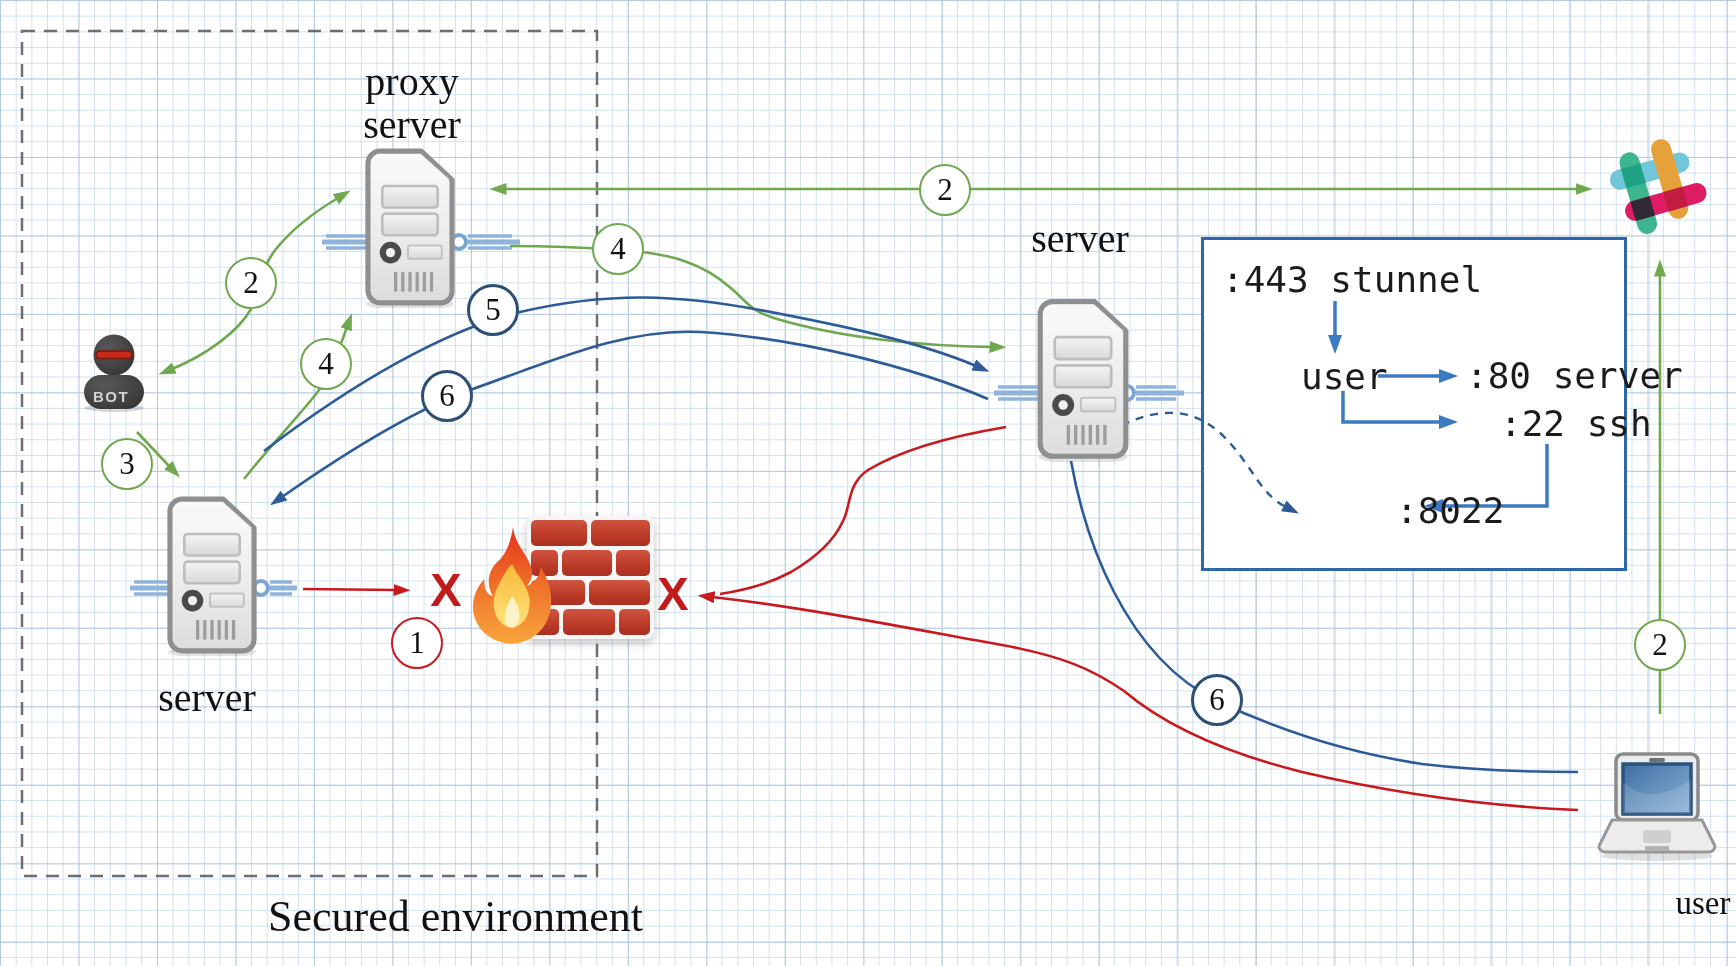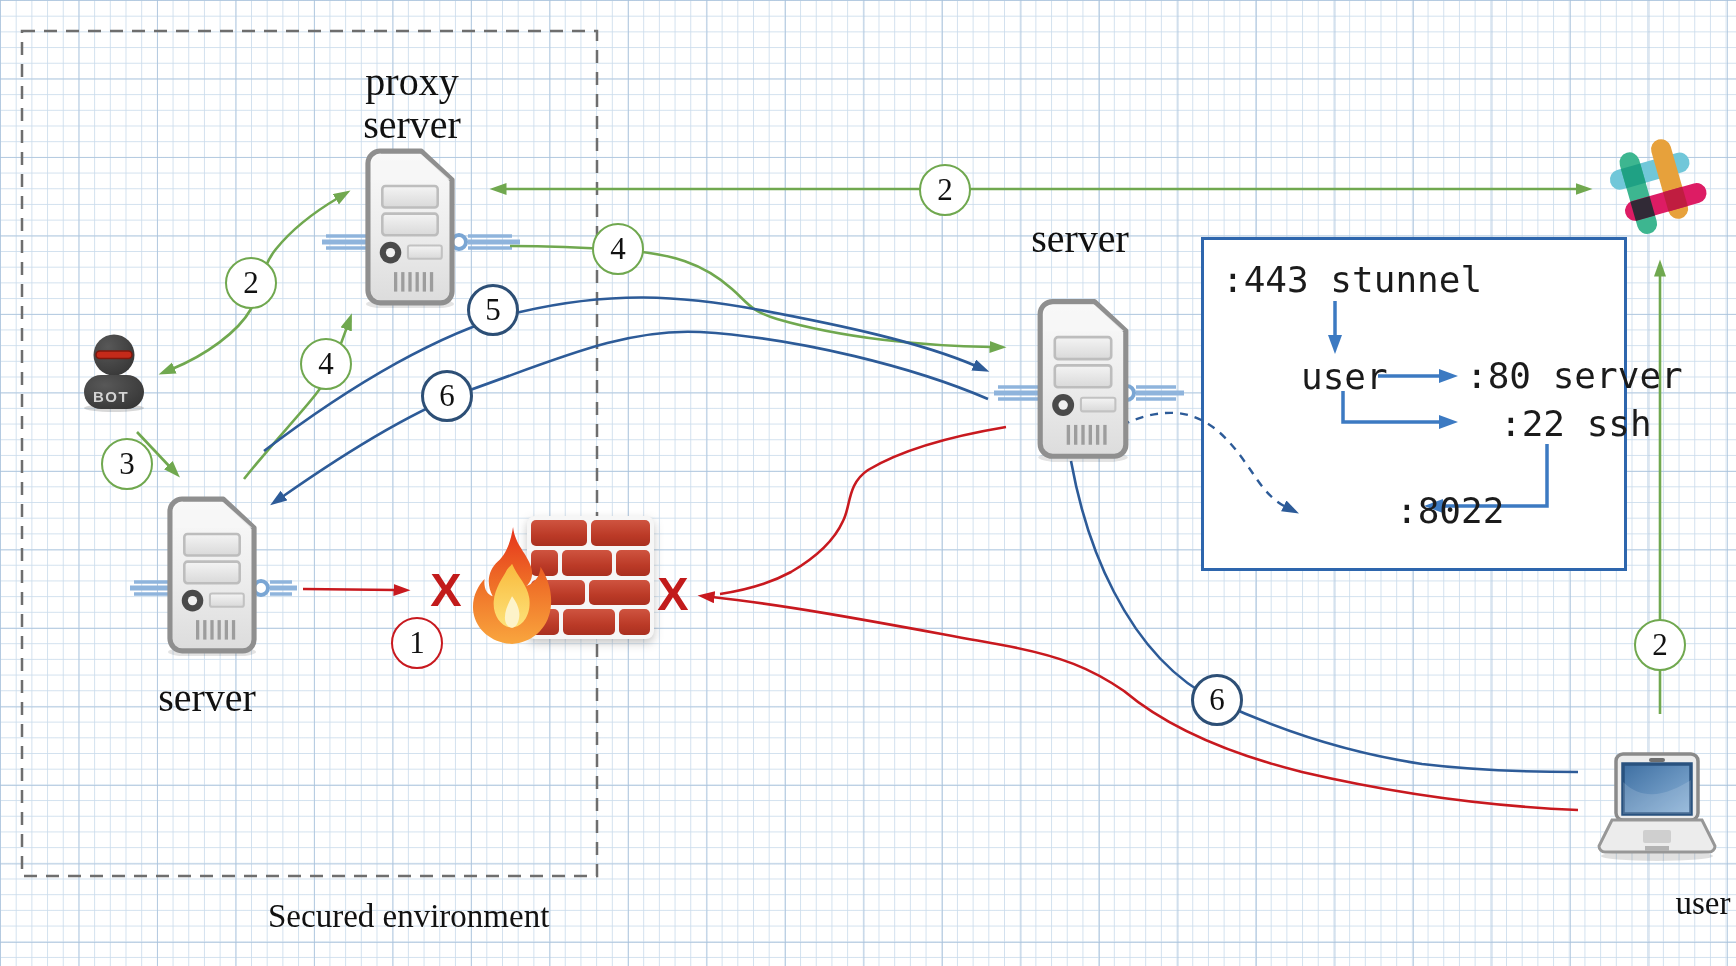--- a/index.html
+++ b/index.html
@@ -276,21 +276,21 @@
     <div>proxy</div>
     <div>server</div>
   </div>
   <div class="node-label" style="left:955px;top:217px;width:250px;">
     <div>server</div>
   </div>
   <div class="node-label" style="left:107px;top:676px;width:200px;">
     <div>server</div>
   </div>
   <div class="node-label" style="left:1628px;top:882px;width:150px;font-size:33px;">user</div>
-  <div class="node-label" style="left:268px;top:895px;width:400px;text-align:left;font-size:33px;">Secured environment</div>
+  <div class="node-label" style="left:268px;top:895px;width:400px;text-align:left;font-size:44px;">Secured environment</div>
 
   <span class="mono" style="left:1222px;top:264px;">:443 stunnel</span>
   <span class="mono" style="left:1301px;top:361px;">user</span>
   <span class="mono" style="left:1466px;top:360px;">:80 server</span>
   <span class="mono" style="left:1500px;top:408px;">:22 ssh</span>
   <span class="mono" style="left:1396px;top:495px;">:8022</span>
 
   <div class="badge red" style="left:391px;top:617px;">1</div>
   <div class="badge green" style="left:225px;top:257px;">2</div>
   <div class="badge green" style="left:919px;top:164px;">2</div>

